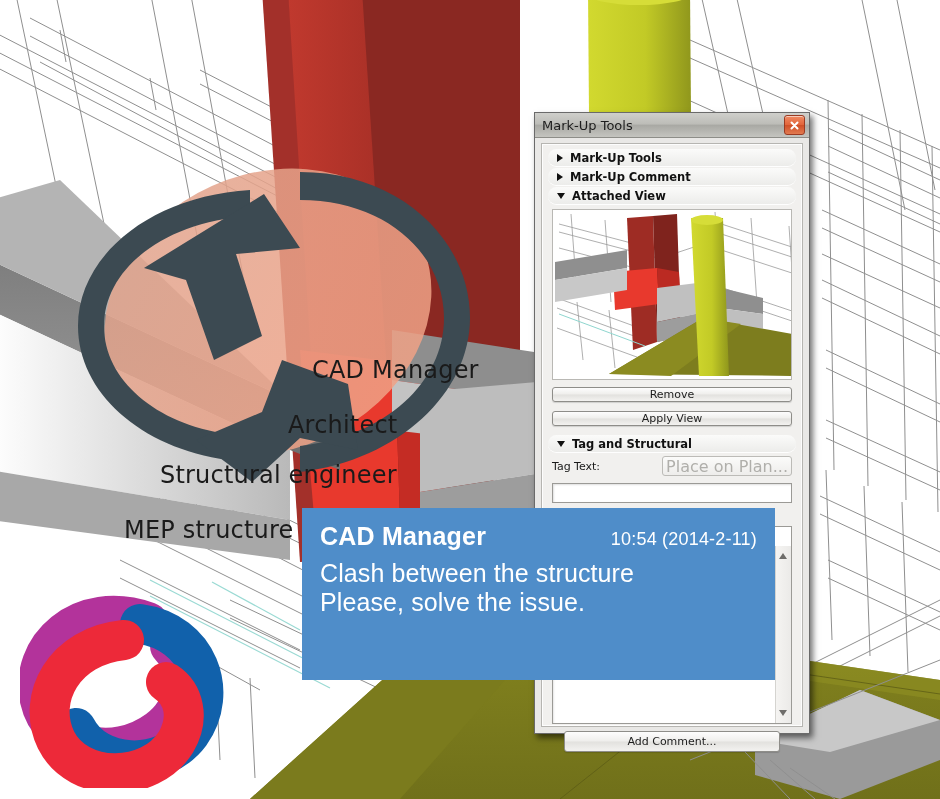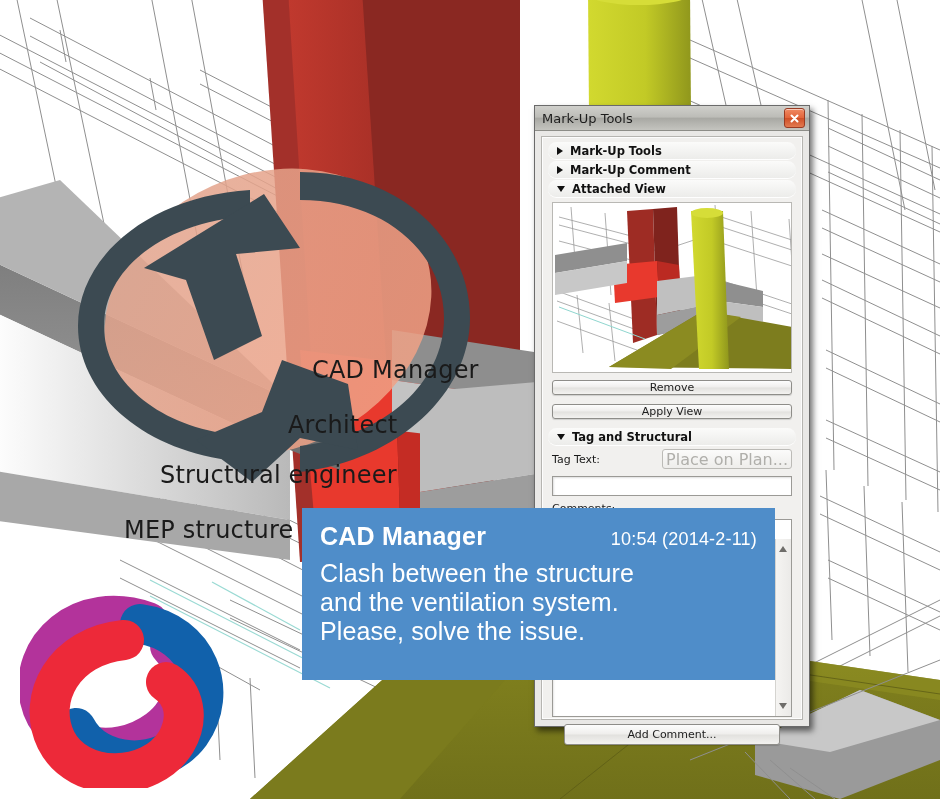--- a/index.html
+++ b/index.html
@@ -19,21 +19,21 @@
   #role0{left:312px;top:226px;}
   #role1{left:288px;top:281px;}
   #role2{left:160px;top:331px;}
   #role3{left:124px;top:386px;}
 
   
   #logo{position:absolute;left:20px;top:588px;width:205px;height:200px;}
 
   
   #dialog{
-    position:absolute;left:534px;top:105px;width:274px;height:620px;
+    position:absolute;left:534px;top:112px;width:274px;height:620px;
     background:#e9e8e6;
     border:1px solid #6a6a6a;
     box-shadow:3px 4px 6px rgba(0,0,0,.55);
     font-family:"DejaVu Sans",sans-serif;
   }
   #titlebar{
     height:24px;
     background:linear-gradient(to bottom,#cfcfcb 0%,#bdbdb8 45%,#a9a9a4 52%,#c4c4bf 100%);
     border-bottom:1px solid #8d8d88;
     display:flex;align-items:center;position:relative;
@@ -412,18 +412,17 @@
     </div>
   </div>
 
   <div id="callout">
     <div id="callout-head">
       <span id="callout-author">CAD Manager</span>
       <span id="callout-date">10:54 (2014-2-11)</span>
     </div>
     <div id="callout-body">
       <div>Clash between the structure</div>
-      <div>and the ventilation system.</div>
       <div>Please, solve the issue.</div>
     </div>
   </div>
 
 </div>
 
 </body></html>

